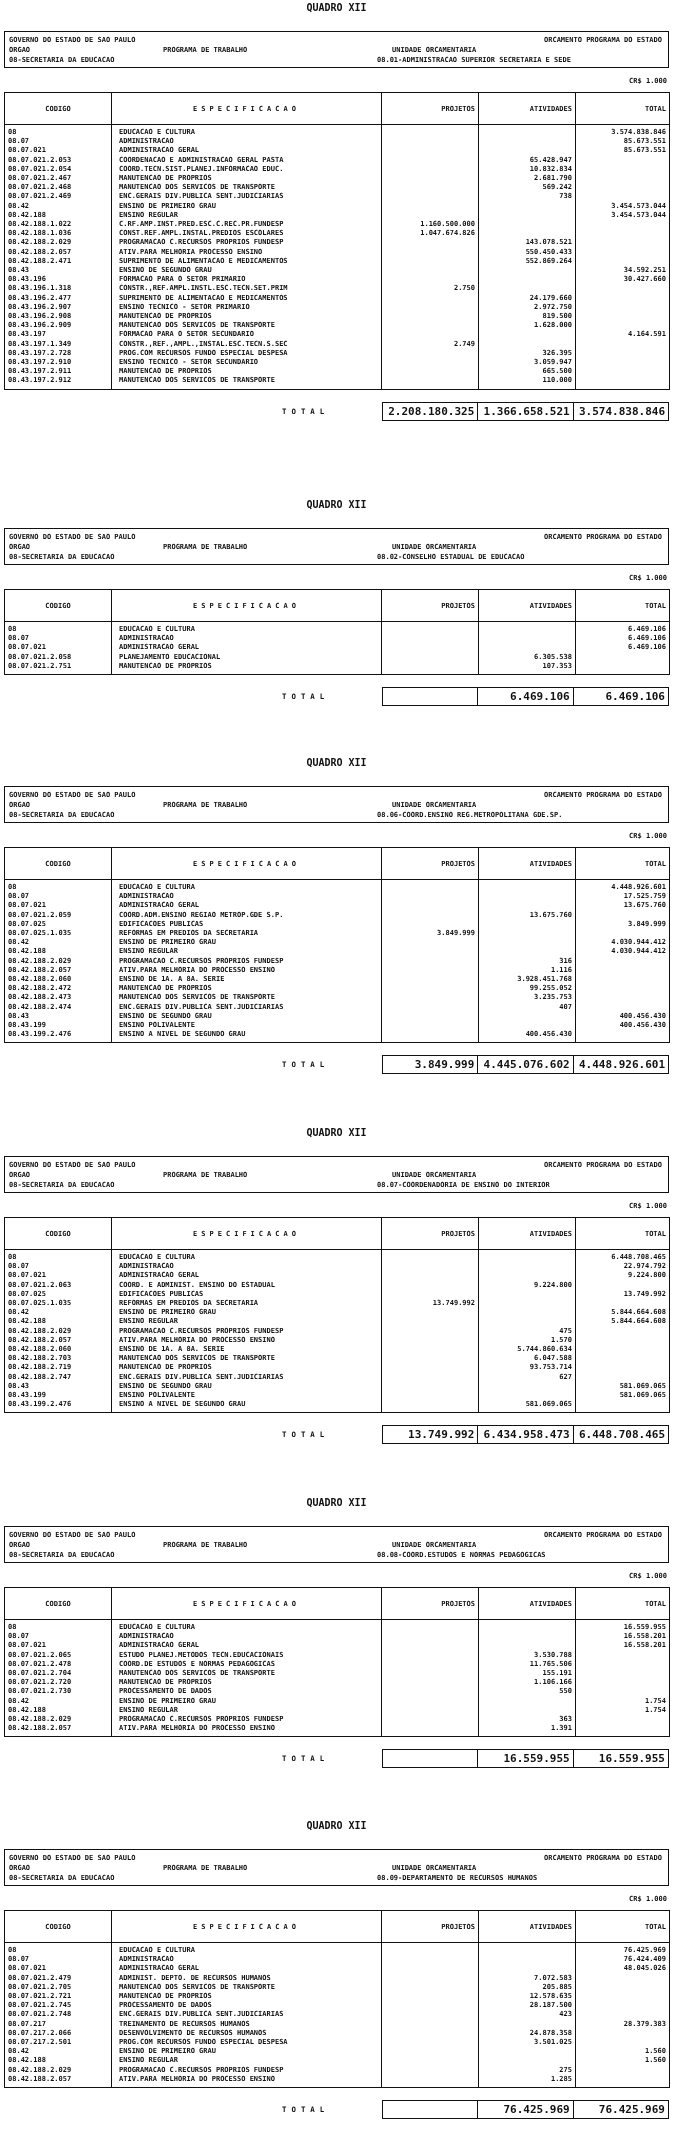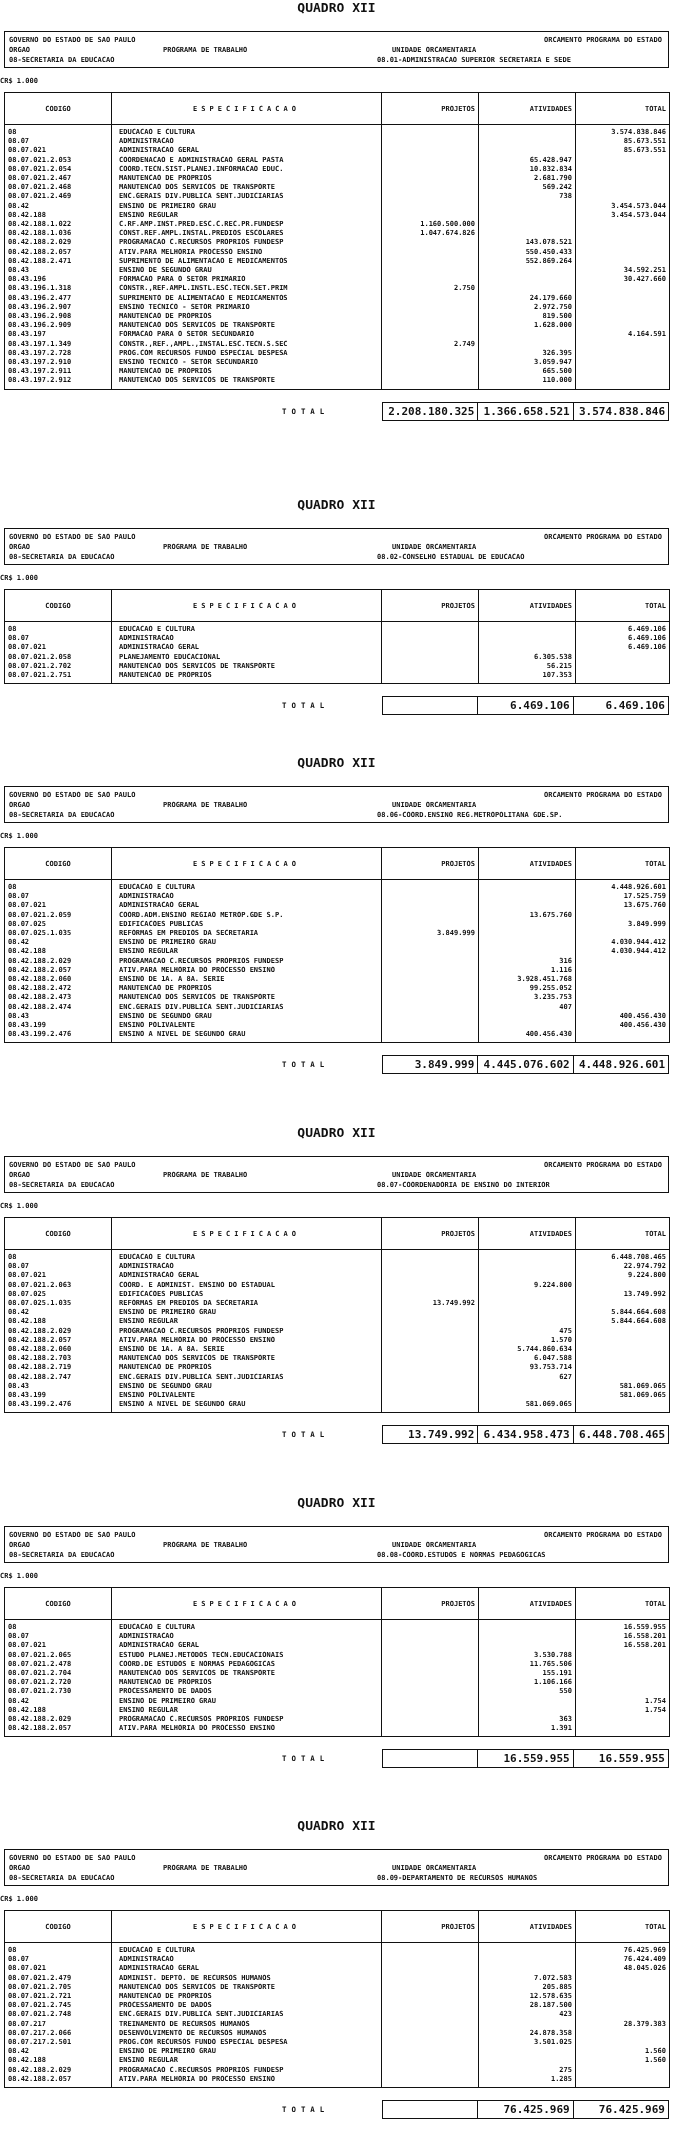--- a/index.html
+++ b/index.html
@@ -1,27 +1,27 @@
 <!DOCTYPE html>
 <html><head>
 <meta charset="utf-8">
 <style>
   * { box-sizing: border-box; margin: 0; padding: 0; }
   body { width: 673px; height: 2155px; background: #ffffff; font-family: "DejaVu Sans Mono", "Liberation Mono", monospace; color: #111; font-size: 7px; font-weight: bold; position: relative; overflow: hidden; }
   .section { position: absolute; left: 0; width: 673px; }
-  .quadro { text-align: center; font-size: 13px; height: 10px; line-height: 10px; margin-top: 3px; }
+  .quadro { text-align: center; font-size: 10px; height: 10px; line-height: 10px; margin-top: 3px; }
   .hbox { margin: 18px 4px 0 4px; border: 1.5px solid #111; height: 37px; position: relative; font-size: 7px; line-height: 10px; padding: 3px 4px; }
   .hbox .l1 { position: absolute; left: 4px; top: 3px; }
   .hbox .r1 { position: absolute; right: 6px; top: 3px; }
   .hbox .l2 { position: absolute; left: 4px; top: 13px; }
   .hbox .m2 { position: absolute; left: 158px; top: 13px; }
   .hbox .r2 { position: absolute; left: 387px; top: 13px; }
   .hbox .l3 { position: absolute; left: 4px; top: 23px; }
   .hbox .r3 { position: absolute; left: 372px; top: 23px; }
-  .unit { padding-right: 6px; margin-top: 8px; height: 10px; line-height: 10px; font-size: 7px; }
+  .unit { text-align: right; padding-right: 6px; margin-top: 8px; height: 10px; line-height: 10px; font-size: 7px; }
   table.main { margin: 6px 4px 0 4px; width: 665px; border-collapse: collapse; border: 1.5px solid #111; table-layout: fixed; }
   table.main th { height: 32px; border: 1px solid #111; font-size: 7px; font-weight: bold; }
   table.main th.c-code { text-align: center; }
   table.main th.c-spec { text-align: center; letter-spacing: 4px; }
   table.main th.num { text-align: right; padding-right: 3px; }
   table.main td { height: 9.2px; line-height: 9.2px; font-size: 7px; white-space: nowrap; overflow: hidden; border-left: 1px solid #111; border-right: 1px solid #111; padding: 0 3px; }
   table.main tr.first td { padding-top: 3px; }
   table.main tr.last td { padding-bottom: 3px; }
   table.main td.num { text-align: right; }
   table.main td.spec { padding-left: 7px; }
@@ -327,27 +327,20 @@
       <td class="num"></td>
       <td class="num">6.469.106</td>
     </tr>
           <tr class="">
       <td>08.07.021.2.058</td>
       <td class="spec">PLANEJAMENTO EDUCACIONAL</td>
       <td class="num"></td>
       <td class="num">6.305.538</td>
       <td class="num"></td>
     </tr>
-          <tr class="">
-      <td>08.07.021.2.702</td>
-      <td class="spec">MANUTENCAO DOS SERVICOS DE TRANSPORTE</td>
-      <td class="num"></td>
-      <td class="num">56.215</td>
-      <td class="num"></td>
-    </tr>
           <tr class="last">
       <td>08.07.021.2.751</td>
       <td class="spec">MANUTENCAO DE PROPRIOS</td>
       <td class="num"></td>
       <td class="num">107.353</td>
       <td class="num"></td>
     </tr>
         </tbody>
       </table>
       <div class="totrow">

